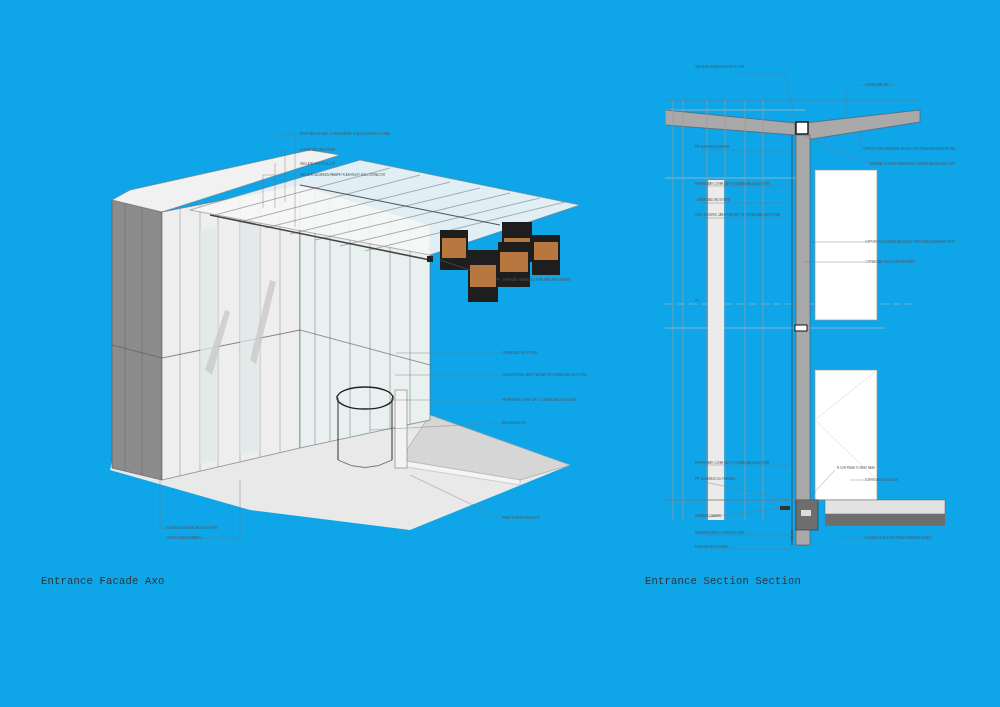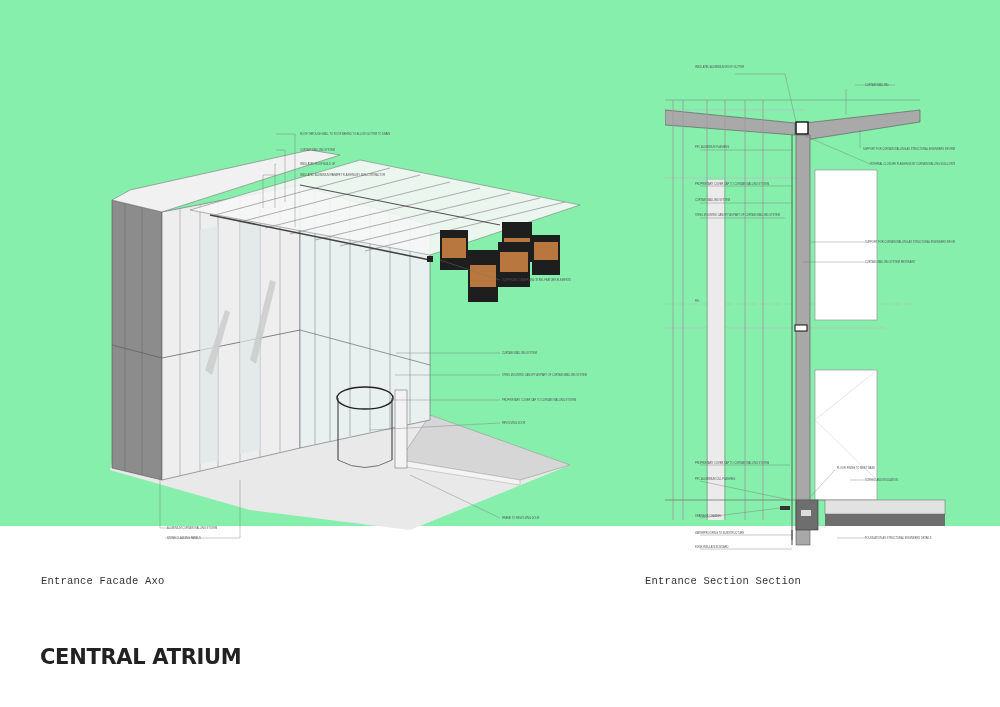--- a/index.html
+++ b/index.html
@@ -1,17 +1,17 @@
 <!DOCTYPE html>
 <html><head>
 <meta charset="utf-8">
 <style>
   html,body{margin:0;padding:0;background:#ffffff;}
   body{width:1000px;height:707px;position:relative;overflow:hidden;font-family:"Liberation Sans",sans-serif;color:#1a1a1a;}
-  .sheet{position:absolute;left:0;top:0;width:1000px;height:526px;background:#86efac;}
+  .sheet{position:absolute;left:0;top:0;width:1000px;height:707px;background:#0ea5e9;}
   .caption{position:absolute;font-family:"Liberation Mono","DejaVu Sans Mono",monospace;font-size:10.5px;letter-spacing:0.2px;color:#333;}
   .title{position:absolute;left:40px;top:645px;font-family:"DejaVu Sans","Liberation Sans",sans-serif;font-weight:bold;font-size:21px;letter-spacing:-0.3px;color:#222;}
   .drawing{position:absolute;}
   .note{font-family:"Liberation Sans",sans-serif;font-size:2.6px;fill:#555;}
 </style>
 </head>
 <body>
 
 <div class="sheet">
 
@@ -201,14 +201,13 @@
       <text x="30" y="457">DRAINAGE CHANNEL</text>
       <text x="30" y="474">WATERPROOFING TO SUBSTRUCTURE</text>
       <text x="30" y="488">EDGE INSULATION BOARD</text>
       <text x="200" y="479">FOUNDATION AS STRUCTURAL ENGINEERS DETAILS</text>
     </g>
   </svg>
 
   <div class="caption" style="left:41px;top:575px;">Entrance Facade Axo</div>
   <div class="caption" style="left:645px;top:575px;">Entrance Section Section</div>
 
-  <div class="title">CENTRAL ATRIUM</div>
 </div>
 
 </body></html>

